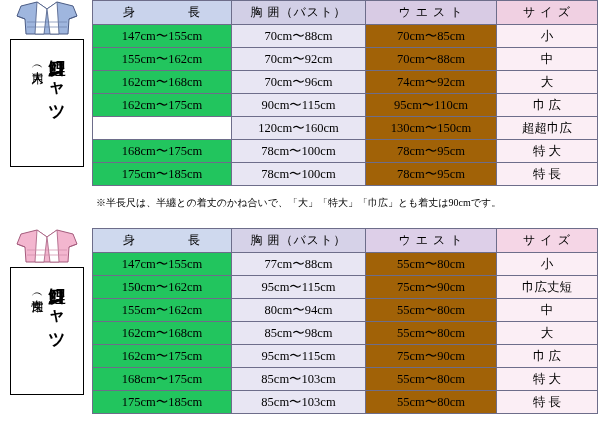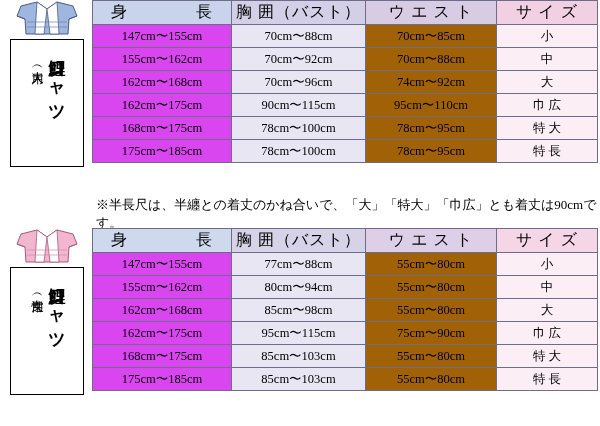--- a/index.html
+++ b/index.html
@@ -92,54 +92,54 @@
   table td, table th {
     border: 1px solid #6d6d8a;
     text-align: center;
     font-size: 12.5px;
     height: 22px;
     padding: 0;
     font-family: "Liberation Serif", serif;
     white-space: nowrap;
   }
   thead th {
-    font-size: 16px;
+    font-size: 12px;
     font-weight: normal;
     letter-spacing: 1px;
     height: 23px;
   }
   
   .h-blue   { background: #c9d3ec; }
   .h-laven  { background: #d2cfe6; }
   .h-violet { background: #d8cbe4; }
   .h-pink   { background: #f0d0e2; }
 
   .h-blue2   { background: #cfd9ee; }
   .h-laven2  { background: #d6d2e8; }
   .h-violet2 { background: #ddcfe8; }
   .h-pink2   { background: #f5d6e6; }
 
   
-  .c1 { background: #d946ef; margin-top: 20px; }
+  .c1 { background: #22c55e; margin-top: 20px; }
   .c2 { background: #e8e6f3; }
   .c3 { background: #a16207; }
   .c4 { background: #fbeef5; }
   .empty { background: #ffffff; }
 
   col.col1 { width: 139px; }
   col.col2 { width: 134px; }
   col.col3 { width: 131px; }
   col.col4 { width: 101px; }
 
   
   .note {
     position: absolute;
     left: 96px;
     top: 196px;
-    font-size: 13px;
+    font-size: 10px;
     font-family: "Liberation Serif", serif;
     letter-spacing: 0px;
     color: #000;
   }
 
   
   .icon-box svg { display: block; }
 </style>
 </head>
 <body>
@@ -201,20 +201,26 @@
             <td class="c3">74cm〜92cm</td>
             <td class="c4">大</td>
           </tr>
           <tr>
             <td class="c1">162cm〜175cm</td>
             <td class="c2">90cm〜115cm</td>
             <td class="c3">95cm〜110cm</td>
             <td class="c4">巾 広</td>
           </tr>
           <tr>
+            <td class="empty"></td>
+            <td class="c2">120cm〜160cm</td>
+            <td class="c3">130cm〜150cm</td>
+            <td class="c4">超超巾広</td>
+          </tr>
+          <tr>
             <td class="c1">168cm〜175cm</td>
             <td class="c2">78cm〜100cm</td>
             <td class="c3">78cm〜95cm</td>
             <td class="c4">特 大</td>
           </tr>
           <tr>
             <td class="c1">175cm〜185cm</td>
             <td class="c2">78cm〜100cm</td>
             <td class="c3">78cm〜95cm</td>
             <td class="c4">特 長</td>
@@ -263,20 +269,26 @@
           </tr>
         </thead>
         <tbody>
           <tr>
             <td class="c1">147cm〜155cm</td>
             <td class="c2">77cm〜88cm</td>
             <td class="c3">55cm〜80cm</td>
             <td class="c4">小</td>
           </tr>
           <tr>
+            <td class="c1">150cm〜162cm</td>
+            <td class="c2">95cm〜115cm</td>
+            <td class="c3">75cm〜90cm</td>
+            <td class="c4">巾広丈短</td>
+          </tr>
+          <tr>
             <td class="c1">155cm〜162cm</td>
             <td class="c2">80cm〜94cm</td>
             <td class="c3">55cm〜80cm</td>
             <td class="c4">中</td>
           </tr>
           <tr>
             <td class="c1">162cm〜168cm</td>
             <td class="c2">85cm〜98cm</td>
             <td class="c3">55cm〜80cm</td>
             <td class="c4">大</td>

